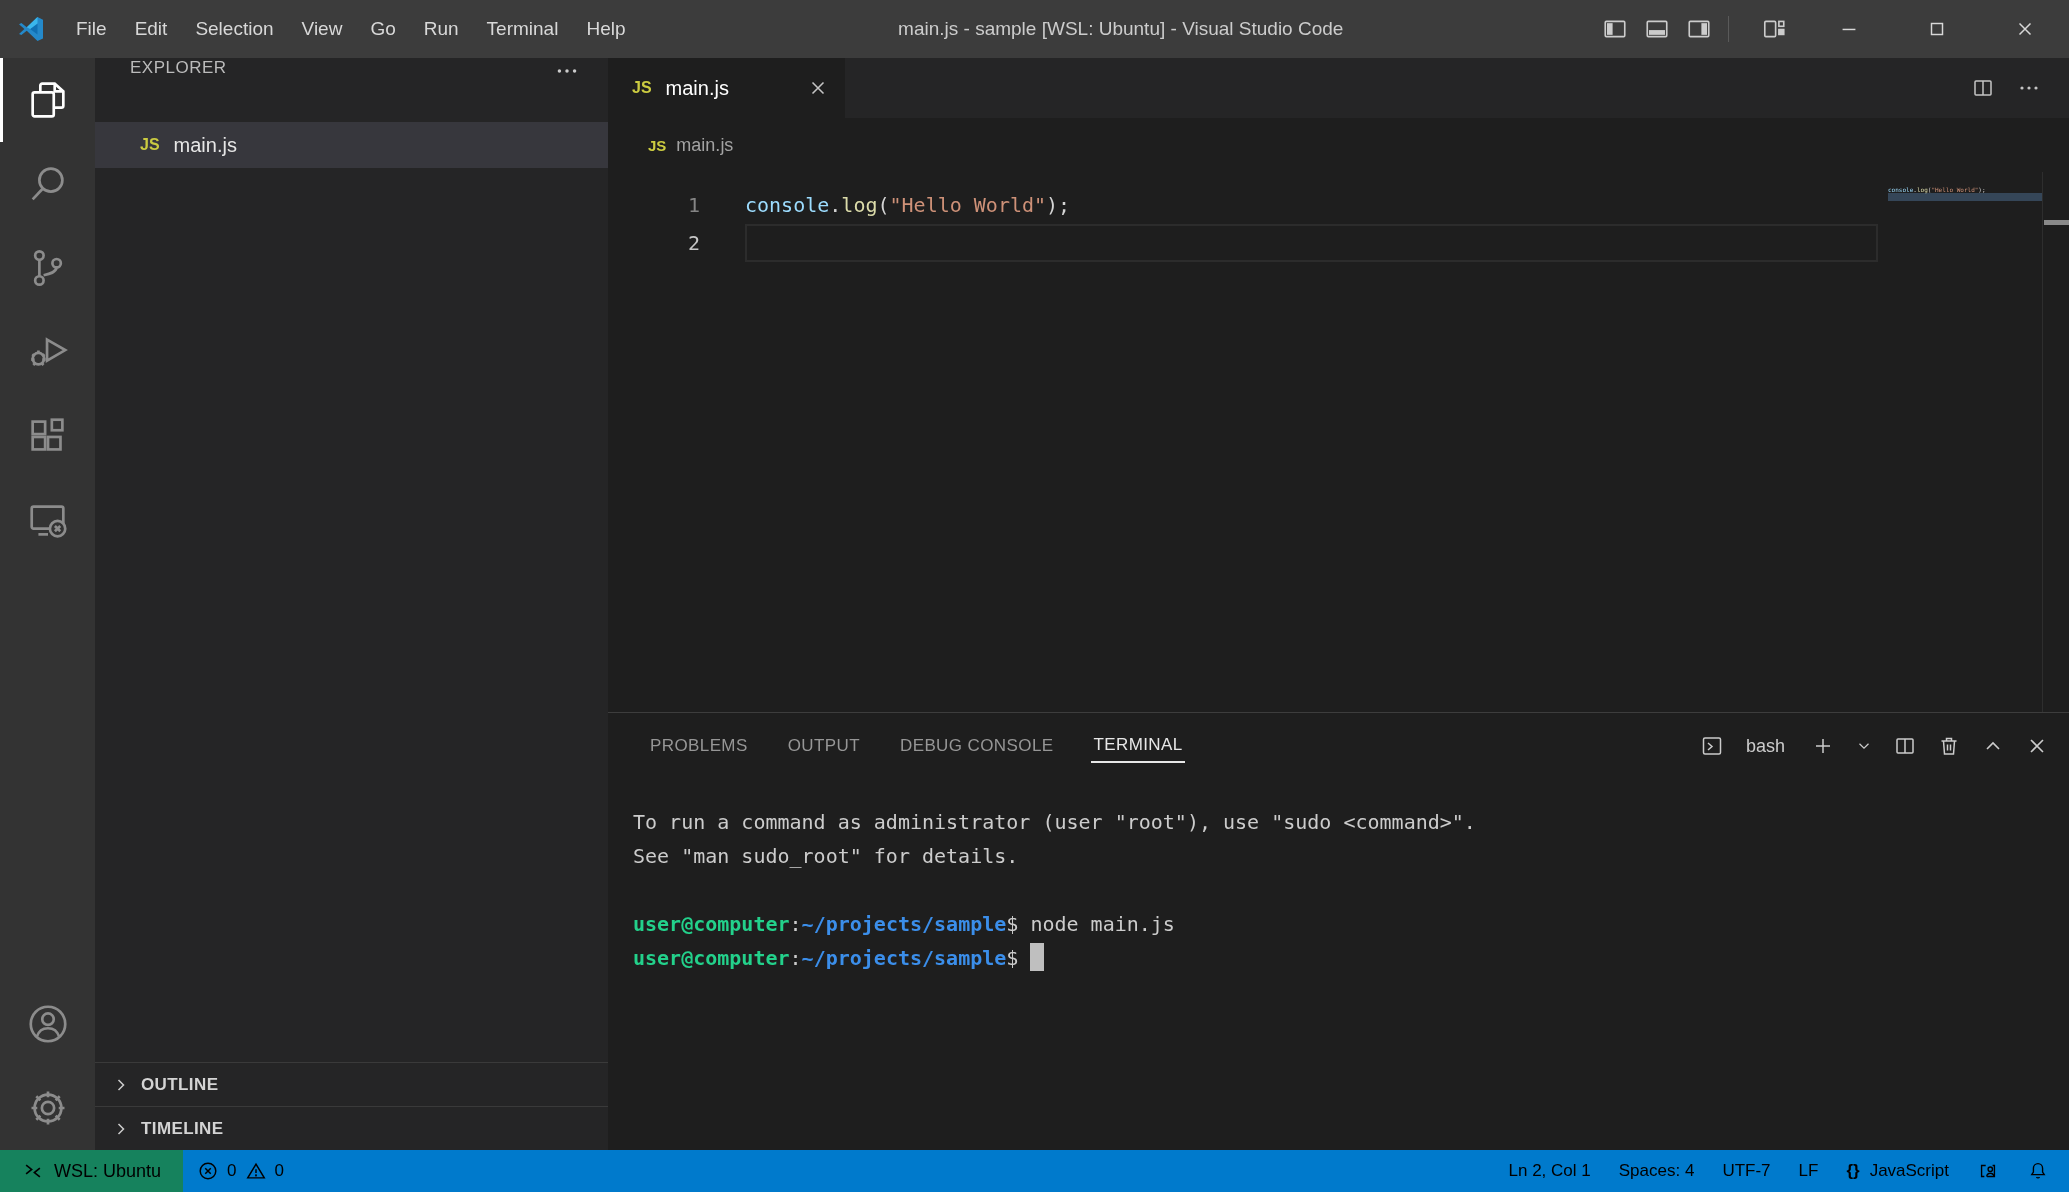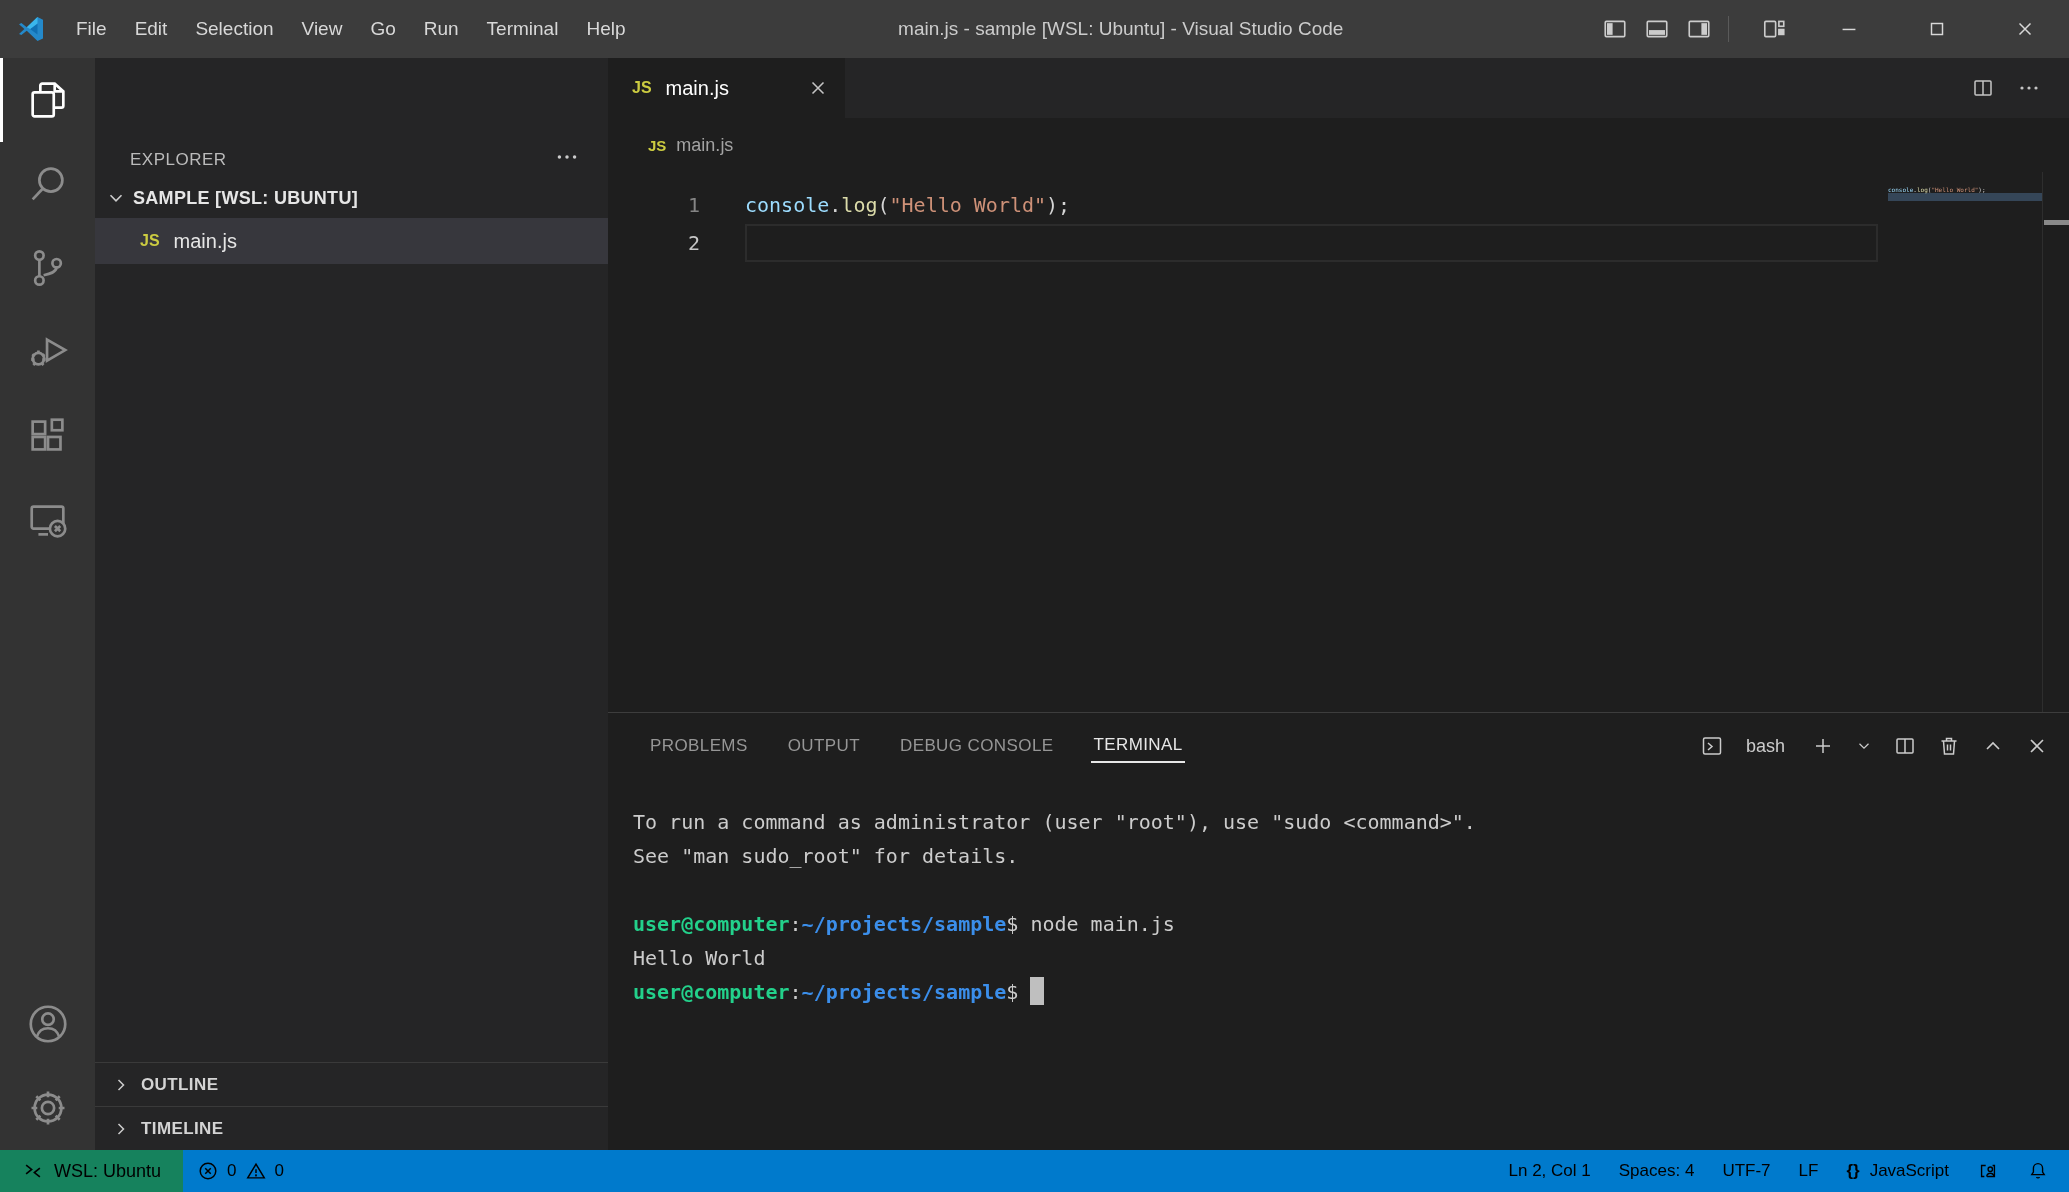--- a/index.html
+++ b/index.html
@@ -26,21 +26,21 @@
   
   .activitybar { width:95px; background:#333333; display:flex; flex-direction:column; flex:0 0 auto; }
   .ab-item { height:84px; display:flex; align-items:center; justify-content:center; color:#8c8c8c; position:relative; }
   .ab-item svg { width:46px; height:46px; }
   .ab-item.active { color:#ffffff; }
   .ab-item.active::before { content:""; position:absolute; left:0; top:0; bottom:0; width:3px; background:#ffffff; }
   .ab-spacer { flex:1; }
 
   
   .sidebar { width:513px; background:#252526; display:flex; flex-direction:column; flex:0 0 auto; min-height:0; }
-  .sb-header { height:64px; display:flex; align-items:flex-end; padding:0 28px 0 35px;margin-top:48px; }
+  .sb-header { height:64px; display:flex; align-items:flex-start; padding:0 28px 0 35px; }
   .sb-title { font-size:17px; color:#bbbbbb; letter-spacing:0.5px; flex:1; }
   .dots-icon { width:26px; height:26px; color:#cccccc; }
   .sb-section { height:40px; margin-top:8px; display:flex; align-items:center; padding-left:10px; color:#e6e6e6; }
   .sb-section .chev { width:22px; height:22px; color:#cccccc; margin-right:6px; flex:0 0 auto; }
   .sb-section-label { font-size:18px; font-weight:bold; letter-spacing:0.3px; }
   .sb-file { height:46px; background:#37373d; display:flex; align-items:center; padding-left:45px; color:#e6e6e6; }
   .js-badge { font-weight:bold; color:#cbcb41; font-size:16px; margin-right:14px; font-family:"Liberation Sans",sans-serif; }
   .sb-file-name { font-size:20px; }
   .sb-fill { flex:1; }
   .sb-bottom { height:44px; border-top:1px solid #3a3a3a; display:flex; align-items:center; padding-left:16px; color:#d4d4d4; }
@@ -230,26 +230,20 @@
 
     <div class="sidebar">
       <div class="sb-header">
         <span class="sb-title">EXPLORER</span>
         <svg class="dots-icon" viewBox="0 0 24 24" fill="currentColor">
           <circle cx="5" cy="12" r="1.6"></circle>
             <circle cx="12" cy="12" r="1.6"></circle>
             <circle cx="19" cy="12" r="1.6"></circle>
         </svg>
       </div>
-      <div class="sb-section">
-        <svg class="chev" viewBox="0 0 24 24" fill="none" stroke="currentColor" stroke-width="1.8">
-            <path d="M6 9l6 6 6-6"></path>
-          </svg>
-        <span class="sb-section-label">SAMPLE [WSL: UBUNTU]</span>
-      </div>
       <div class="sb-file">
         <span class="js-badge">JS</span>
         <span class="sb-file-name">main.js</span>
       </div>
       <div class="sb-fill"></div>
       <div class="sb-bottom">
         <svg class="chev" viewBox="0 0 24 24" fill="none" stroke="currentColor" stroke-width="1.8">
             <path d="M9 6l6 6-6 6"></path>
           </svg>
         <span class="sb-bottom-label">OUTLINE</span>
@@ -346,21 +340,20 @@
                 <path d="M6 6l12 12M18 6L6 18"></path>
               </svg>
           </div>
         </div>
 
         <div class="terminal">
           <div class="t-line"><span style="color: rgb(204, 204, 204);">To run a command as administrator (user "root"), use "sudo &lt;command&gt;".</span></div>
           <div class="t-line"><span style="color: rgb(204, 204, 204);">See "man sudo_root" for details.</span></div>
           <div class="t-line"></div>
           <div class="t-line"><span class="t-bold" style="color: rgb(35, 209, 139);">user@computer</span><span style="color: rgb(204, 204, 204);">:</span><span class="t-bold" style="color: rgb(59, 142, 234);">~/projects/sample</span><span style="color: rgb(204, 204, 204);">$ node main.js</span></div>
-          <div class="t-line"><span style="color: rgb(204, 204, 204);">Hello World</span></div>
           <div class="t-line"><span class="t-bold" style="color: rgb(35, 209, 139);">user@computer</span><span style="color: rgb(204, 204, 204);">:</span><span class="t-bold" style="color: rgb(59, 142, 234);">~/projects/sample</span><span style="color: rgb(204, 204, 204);">$ </span><span class="t-cursor"></span></div>
         </div>
       </div>
     </div>
   </div>
 
   <div class="statusbar">
     <div class="sbr-remote">
       <svg viewBox="0 0 24 24" fill="none" stroke="currentColor" stroke-width="1.8">
           <path d="M4.5 5.5l6 4.8-6 4.8"></path>

